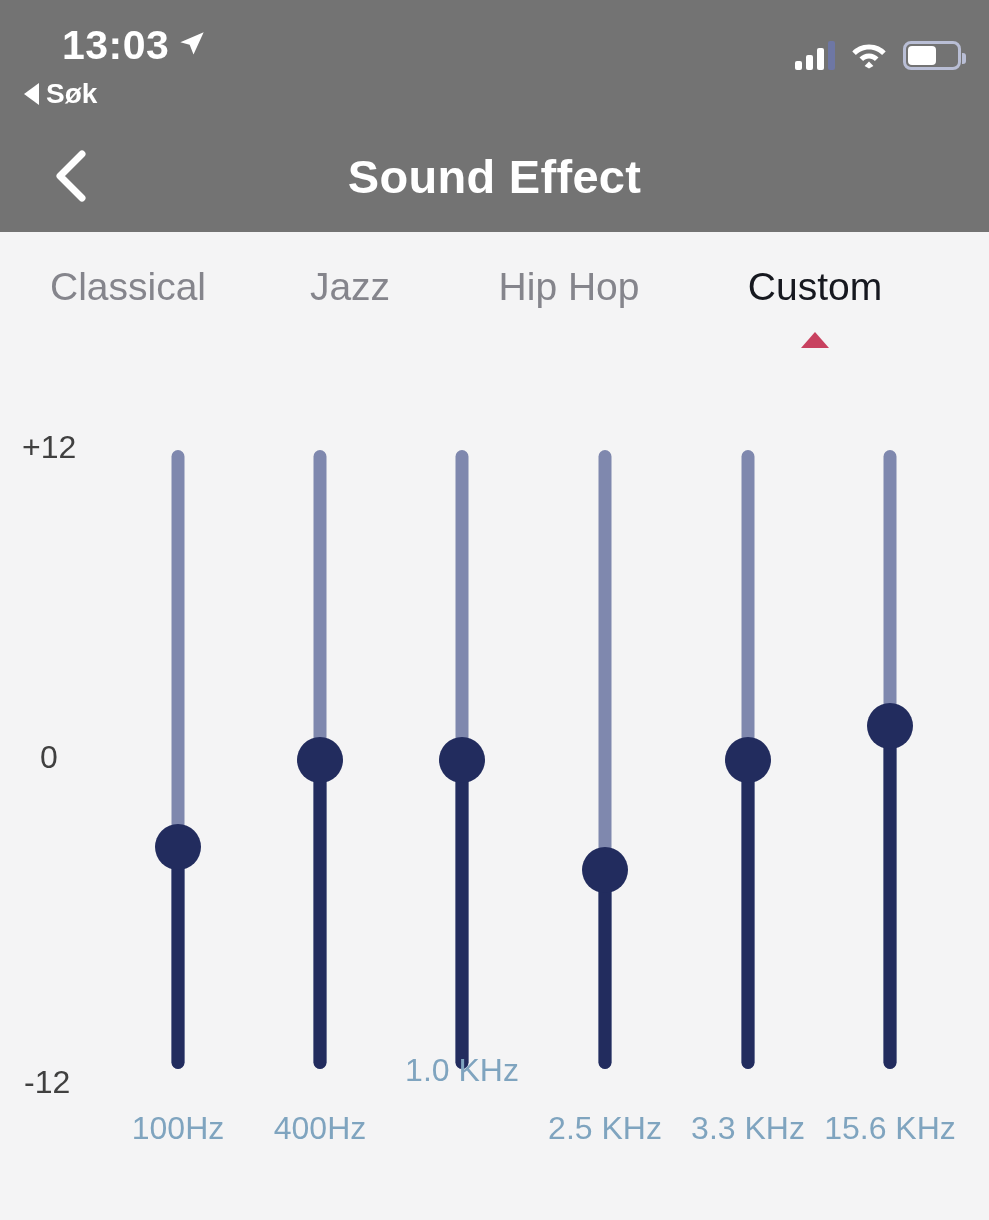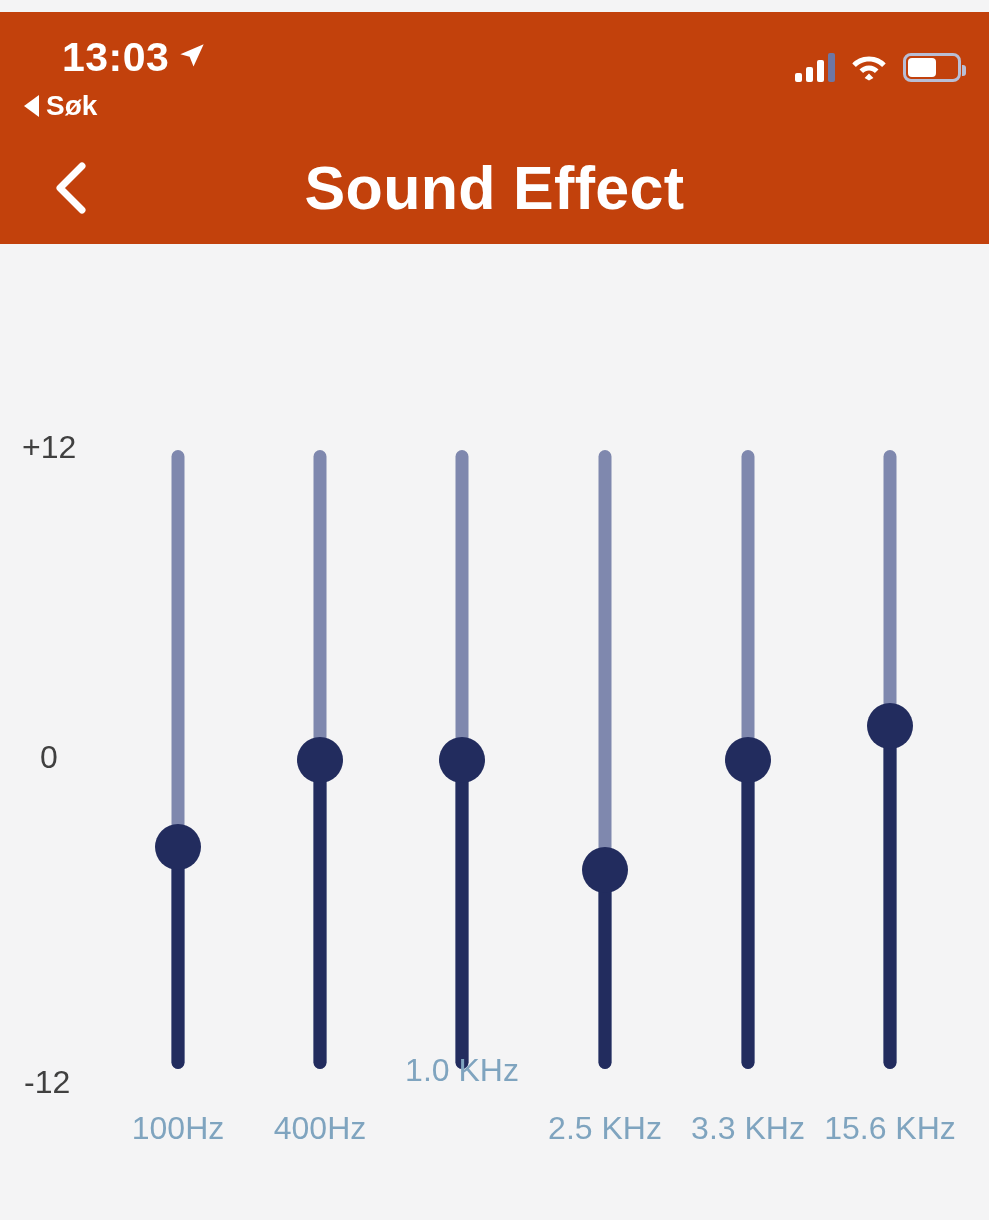--- a/index.html
+++ b/index.html
@@ -11,23 +11,23 @@
     overflow: hidden;
   }
   #app {
     position: relative;
     width: 989px; height: 1220px;
     background: #f4f4f5;
   }
 
   
   .header {
-    position: absolute; top: 12px; left: 0;
+    position: absolute; top: 0; left: 0;
     width: 989px; height: 232px;
-    background: #c2410c;
+    background: #737373;
   }
   .statusbar {
     position: absolute; top: 0; left: 0;
     width: 989px; height: 120px;
   }
   .sb-time {
     position: absolute; left: 62px; top: 22px;
     font-size: 41px; font-weight: 600;
     color: #ffffff; letter-spacing: 0.5px;
     white-space: nowrap;
@@ -83,21 +83,21 @@
   .nav-back {
     position: absolute; left: 40px; top: 24px;
     width: 64px; height: 64px;
     display: flex; align-items: center; justify-content: center;
     cursor: pointer;
   }
   .nav-title {
     position: absolute; left: 0; top: 0;
     width: 989px; height: 112px;
     display: flex; align-items: center; justify-content: center;
-    font-size: 61px; font-weight: bold; color: #ffffff;
+    font-size: 47px; font-weight: bold; color: #ffffff;
     letter-spacing: 0.3px;
   }
 
   
   .tabs {
     position: absolute; left: 0; top: 232px;
     width: 989px; height: 160px;
   }
   .tab {
     position: absolute; top: 0;
@@ -199,20 +199,35 @@
     <div class="navbar">
       <div class="nav-back">
         <svg width="40" height="56" viewBox="0 0 40 56">
           <polyline points="30,6 8,28 30,50" fill="none" stroke="#ffffff" stroke-width="7" stroke-linecap="round" stroke-linejoin="round"></polyline>
         </svg>
       </div>
       <div class="nav-title">Sound Effect</div>
     </div>
   </div>
 
+  <div class="tabs" id="tabs">
+      <div class="tab" style="left: -22px; width: 300px;">
+        <span class="tab-label">Classical</span>
+      </div>
+      <div class="tab" style="left: 200px; width: 300px;">
+        <span class="tab-label">Jazz</span>
+      </div>
+      <div class="tab" style="left: 419px; width: 300px;">
+        <span class="tab-label">Hip Hop</span>
+      </div>
+      <div class="tab active" style="left: 665px; width: 300px;">
+        <span class="tab-label">Custom</span>
+        <span class="tab-indicator"></span>
+      </div>
+    </div>
 
   <div class="eq" id="eq">
       <div class="axis-label" style="left: 22px; top: 429px;">+12</div>
       <div class="axis-label" style="left: 40px; top: 738.5px;">0</div>
       <div class="axis-label" style="left: 24px; top: 1048px; margin-top: 16px;">-12</div>
       <div class="slider" style="left: 148px; top: 450px; height: 619px;">
         <div class="track"></div>
         <div class="track-fill" style="top: 397.192px; height: 221.808px;"></div>
         <div class="thumb" style="top: 397.192px;"></div>
       </div>

